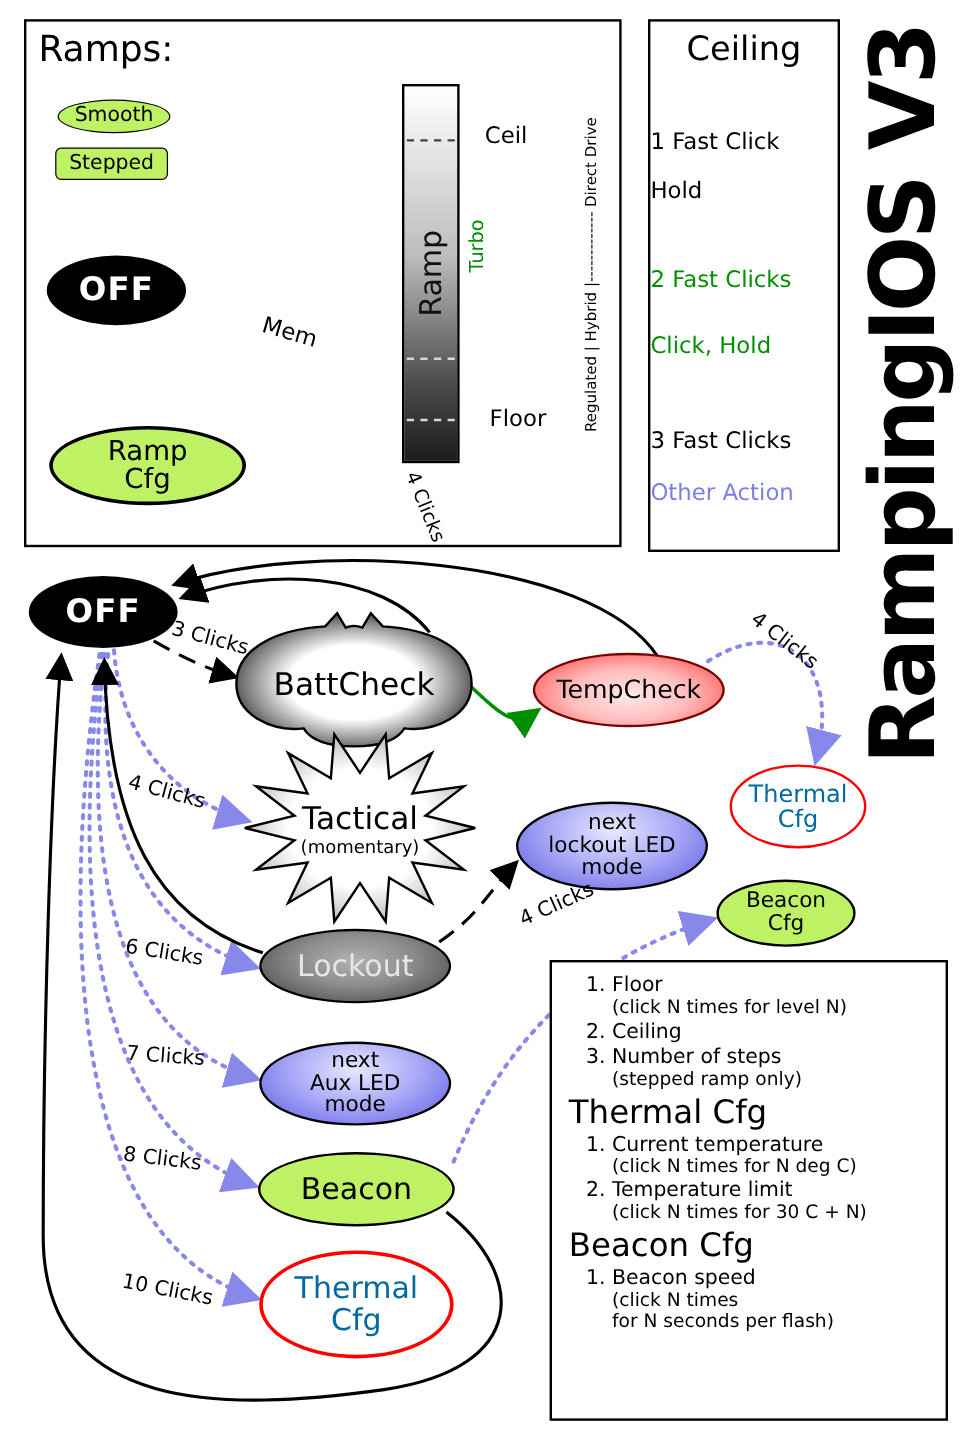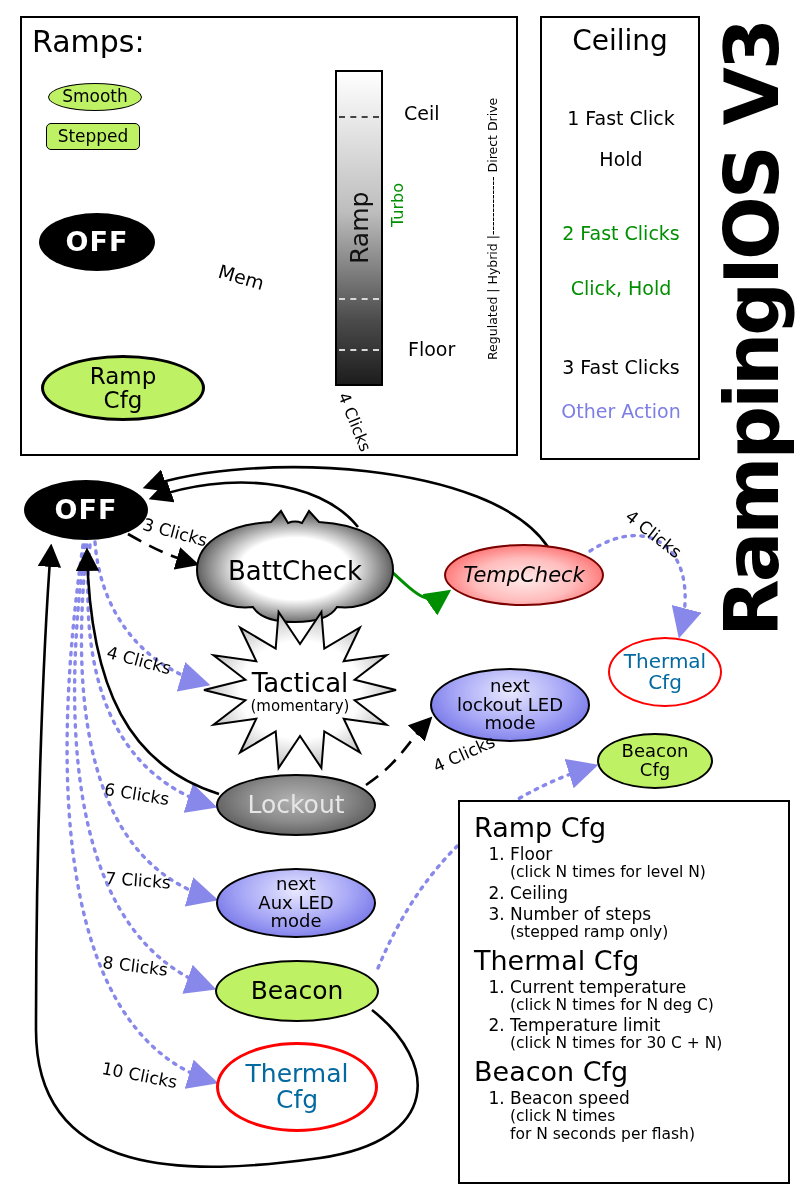--- a/index.html
+++ b/index.html
@@ -25,39 +25,39 @@
               border:2px solid #000; background:linear-gradient(to bottom,#ffffff 0%,#bdbdbd 45%,#4a4a4a 80%,#1d1d1d 100%); }
   .ramp-tick { position:absolute; left:2px; right:2px; border-top:2px dashed #444; }
   .ramp-tick.light { border-top-color:#d8d8d8; }
   .vtext { writing-mode:vertical-rl; transform:rotate(180deg); display:flex; align-items:center; justify-content:center; }
 
   .lbl { position:absolute; white-space:nowrap; }
   .rot { transform-origin:left top; }
 
   .blue-grad { background:radial-gradient(ellipse at 50% 32%, #e8e8ff 0%, #a6a6f6 50%, #5a5ae0 100%); border:2px solid #000; }
   .gray-grad { background:radial-gradient(ellipse at 50% 42%, #b2b2b2 0%, #8b8b8b 45%, #3f3f3f 100%); border:2px solid #000; color:#e6e6e6; }
-  .red-grad  { background:radial-gradient(ellipse at 50% 58%, #ffe9e9 0%, #ffbcbc 45%, #ff3c3c 100%); border:2px solid #7a0000;font-style:italic; }
+  .red-grad  { background:radial-gradient(ellipse at 50% 58%, #ffe9e9 0%, #ffbcbc 45%, #ff3c3c 100%); border:2px solid #7a0000; }
   .red-outline { border:3px solid #ff0000; background:#fff; color:#0369a1; }
 
   
   .st-solid-black { stroke:#000; stroke-width:2.6; fill:none; }
   .st-thin-black  { stroke:#000; stroke-width:1.6; fill:none; }
   .st-dash-black  { stroke:#000; stroke-width:2.6; stroke-dasharray:15 9; fill:none; }
   .st-dash-thin   { stroke:#000; stroke-width:2.1; stroke-dasharray:11 8; fill:none; }
   .st-dash-thin2  { stroke:#000; stroke-width:2.1; stroke-dasharray:7 6; fill:none; }
   .st-dot-black   { stroke:#000; stroke-width:2.4; stroke-dasharray:2.5 5.5; stroke-linecap:round; fill:none; }
   .st-solid-green { stroke:#008f00; stroke-width:2.9; fill:none; }
   .st-dash-green  { stroke:#008f00; stroke-width:2.9; stroke-dasharray:16 10; fill:none; }
   .st-dot-blue    { stroke:#8888ea; stroke-width:3.4; stroke-dasharray:2.5 6.5; stroke-linecap:round; fill:none; }
 
   .green-text { color:#008f00; }
   .blue-text  { color:#7d7de6; }
 
   
-  .legend-label { position:absolute; left:542px; width:158px; text-align:center; font-size:19px; }
+  .legend-label { position:absolute; left:542px; width:158px; text-align:left; font-size:19px; }
 
   
   .vtitle-wrap { position:absolute; left:698px; top:14px; width:112px; height:632px; }
   .vtitle { width:630px; height:112px; transform:rotate(-90deg) translateX(-630px); transform-origin:0 0;
             font-size:75px; font-weight:bold; letter-spacing:-3px; text-align:center; line-height:108px; white-space:nowrap; }
 
   
   .cfg-panel { position:absolute; left:458px; top:800px; width:332px; height:384px; border:2.5px solid #000; background:#fff; padding:8px 10px 6px 14px; }
   .cfg-heading { font-size:27px; margin-top:2px; }
   .cfg-panel ol { list-style:decimal; margin:1px 0 3px 0; padding-left:36px; font-size:17px; }
@@ -240,21 +240,20 @@
   <div class="lbl rot" style="left:146px; top:514px; font-size:17px; transform:rotate(15deg);">3 Clicks</div>
   <div class="lbl rot" style="left:110px; top:642px; font-size:17px; transform:rotate(15deg);">4 Clicks</div>
   <div class="lbl rot" style="left:106px; top:779px; font-size:17px; transform:rotate(9deg);">6 Clicks</div>
   <div class="lbl rot" style="left:106px; top:868px; font-size:17px; transform:rotate(4deg);">7 Clicks</div>
   <div class="lbl rot" style="left:104px; top:952px; font-size:17px; transform:rotate(7deg);">8 Clicks</div>
   <div class="lbl rot" style="left:104px; top:1058px; font-size:17px; transform:rotate(11deg);">10 Clicks</div>
   <div class="lbl rot" style="left:634px; top:506px; font-size:17px; transform:rotate(38deg);">4 Clicks</div>
   <div class="lbl rot" style="left:430px; top:758px; font-size:17px; transform:rotate(-24deg);">4 Clicks</div>
 
   <div class="cfg-panel">
-    <div class="cfg-heading">Ramp Cfg</div>
     <ol>
       <li>
         <span>Floor</span>
         <div class="cfg-sub">(click N times for level N)</div>
       </li>
       <li>
         <span>Ceiling</span>
       </li>
       <li>
         <span>Number of steps</span>

